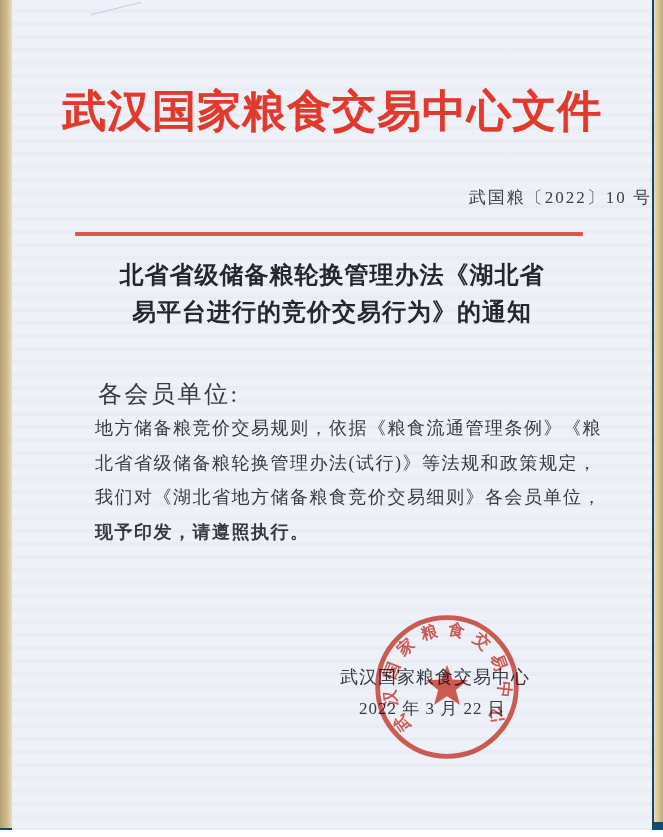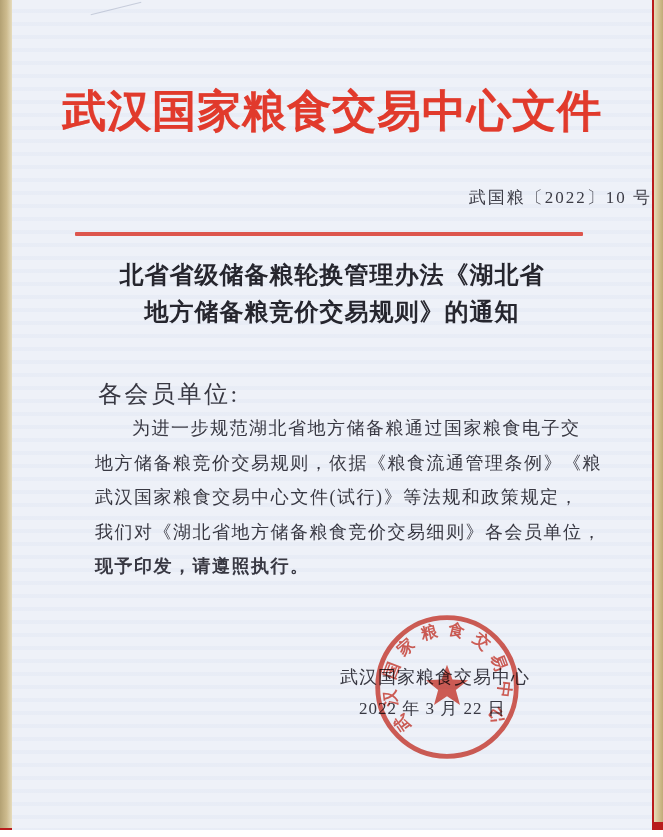--- a/index.html
+++ b/index.html
@@ -3,21 +3,21 @@
 <meta charset="utf-8">
 <style>
   * { margin: 0; padding: 0; box-sizing: border-box; }
   html, body { background: #ffffff; }
   body {
     font-family: "Liberation Serif", "DejaVu Serif", serif;
     width: 663px; height: 837px;
   }
   .screen {
     position: relative; width: 663px; height: 837px;
-    background: #b91c1c; overflow: hidden;
+    background: #0c4a6e; overflow: hidden;
   }
   
   .edge-left {
     position: absolute; left: 0; top: 0; width: 12px; height: 828px;
     background: linear-gradient(90deg, #b3a173 0%, #cdbb8e 55%, #e6dcbd 100%);
   }
   .edge-right {
     position: absolute; left: 654px; top: 0; width: 9px; height: 822px;
     background: linear-gradient(90deg, #e8dcb8 0%, #cdb987 70%, #c0ab79 100%);
   }
@@ -108,29 +108,28 @@
     <div class="crease-mark"></div>
 
     <div class="header-title">武汉国家粮食交易中心文件</div>
 
     <div class="doc-number">武国粮〔2022〕10 号</div>
 
     <div class="red-rule"></div>
 
     <div class="doc-title">
       <div>北省省级储备粮轮换管理办法《湖北省</div>
-      <div>地方储备粮竞价交易规则》的通知</div>
+      <div>易平台进行的竞价交易行为》的通知</div>
     </div>
 
     <div class="salutation">各会员单位:</div>
 
     <div class="body-paragraph">
-      <div class="body-line first">为进一步规范湖北省地方储备粮通过国家粮食电子交</div>
       <div class="body-line">地方储备粮竞价交易规则，依据《粮食流通管理条例》《粮</div>
-      <div class="body-line">武汉国家粮食交易中心文件(试行)》等法规和政策规定，</div>
+      <div class="body-line">北省省级储备粮轮换管理办法(试行)》等法规和政策规定，</div>
       <div class="body-line">我们对《湖北省地方储备粮食竞价交易细则》各会员单位，</div>
       <div class="body-line last">现予印发，请遵照执行。</div>
     </div>
 
     <div class="signature">武汉国家粮食交易中心</div>
 
     <div class="sign-date">2022 年 3 月 22 日</div>
 
     <svg class="official-seal" viewBox="0 0 160 160">
       <defs>

